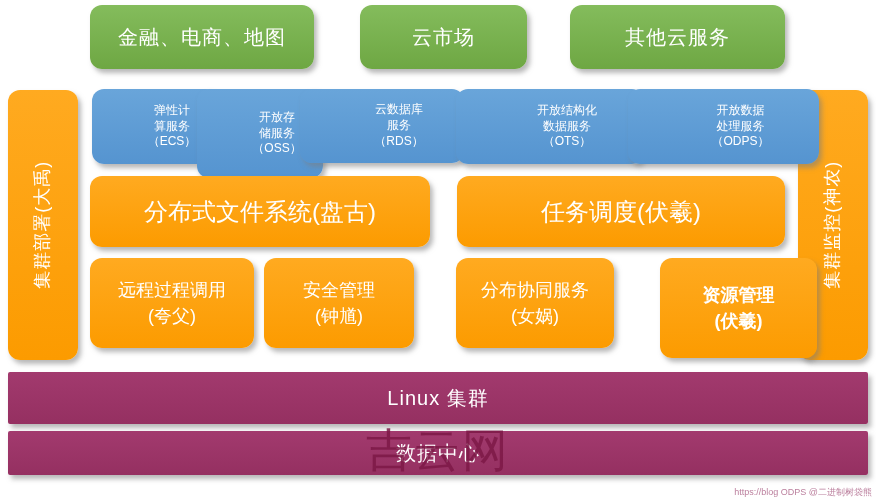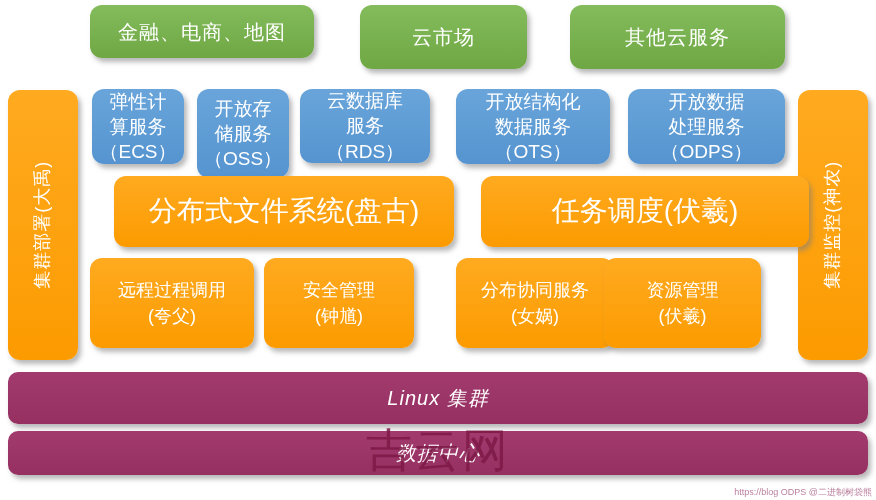--- a/index.html
+++ b/index.html
@@ -9,48 +9,48 @@
   }
   .box{
     position:absolute;border-radius:12px;color:#ffffff;
     display:flex;align-items:center;justify-content:center;text-align:center;
     box-shadow:3px 4px 5px rgba(125,125,125,0.55);
     white-space:pre-line;line-height:1.3;
   }
   .green{background:linear-gradient(#84bc5c,#6ea743);}
   .blue{background:linear-gradient(#69a5da,#5594d0);}
   .orange{background:linear-gradient(#ffaa20,#fc9b00);}
-  .purple{background:linear-gradient(#a23a6e,#953061);border-radius:10px;font-style:italic;}
+  .purple{background:linear-gradient(#a23a6e,#953061);border-radius:2px;}
   .fs-app{font-size:20px;letter-spacing:1px;}
-  .fs-svc{font-size:19px;line-height:1.32;}
-  .fs-wide{font-size:28px;margin-left:24px;}
+  .fs-svc{font-size:12px;line-height:1.32;padding-left:34px;}
+  .fs-wide{font-size:24px;}
   .fs-small{font-size:18px;line-height:1.45;}
   .fs-base{font-size:20px;letter-spacing:1px;}
   .sidebar .rot{transform:rotate(-90deg);white-space:nowrap;font-size:18px;letter-spacing:1px;}
   
-  #g1{left:90px;top:5px;width:224px;height:53px;}
+  #g1{left:90px;top:5px;width:224px;height:64px;}
   #g2{left:360px;top:5px;width:167px;height:64px;}
   #g3{left:570px;top:5px;width:215px;height:64px;}
   
   #barL{left:8px;top:90px;width:70px;height:270px;}
   #barR{left:798px;top:90px;width:70px;height:270px;}
   
   #b1{left:92px;top:89px;width:92px;height:75px;}
   #b2{left:197px;top:89px;width:92px;height:89px;}
   #b3{left:300px;top:89px;width:130px;height:74px;}
   #b4{left:456px;top:89px;width:154px;height:75px;}
   #b5{left:628px;top:89px;width:157px;height:75px;}
   
   #o1{left:90px;top:176px;width:340px;height:71px;}
   #o2{left:457px;top:176px;width:328px;height:71px;}
   
   #o3{left:90px;top:258px;width:164px;height:90px;}
   #o4{left:264px;top:258px;width:150px;height:90px;}
   #o5{left:456px;top:258px;width:158px;height:90px;}
-  #o6{left:604px;top:258px;width:157px;height:90px;}
+  #o6{left:660px;top:258px;width:157px;height:100px;font-weight:bold;}
   
   #p1{left:8px;top:372px;width:860px;height:52px;z-index:1;}
   #p2{left:8px;top:431px;width:860px;height:44px;z-index:1;}
   .box .txt{position:relative;z-index:10;}
   
   #wm-center{
     position:absolute;left:366px;top:420px;z-index:5;
     font-size:46px;font-weight:400;letter-spacing:2px;
     color:rgba(125,25,70,0.85);filter:blur(0.4px);
   }

